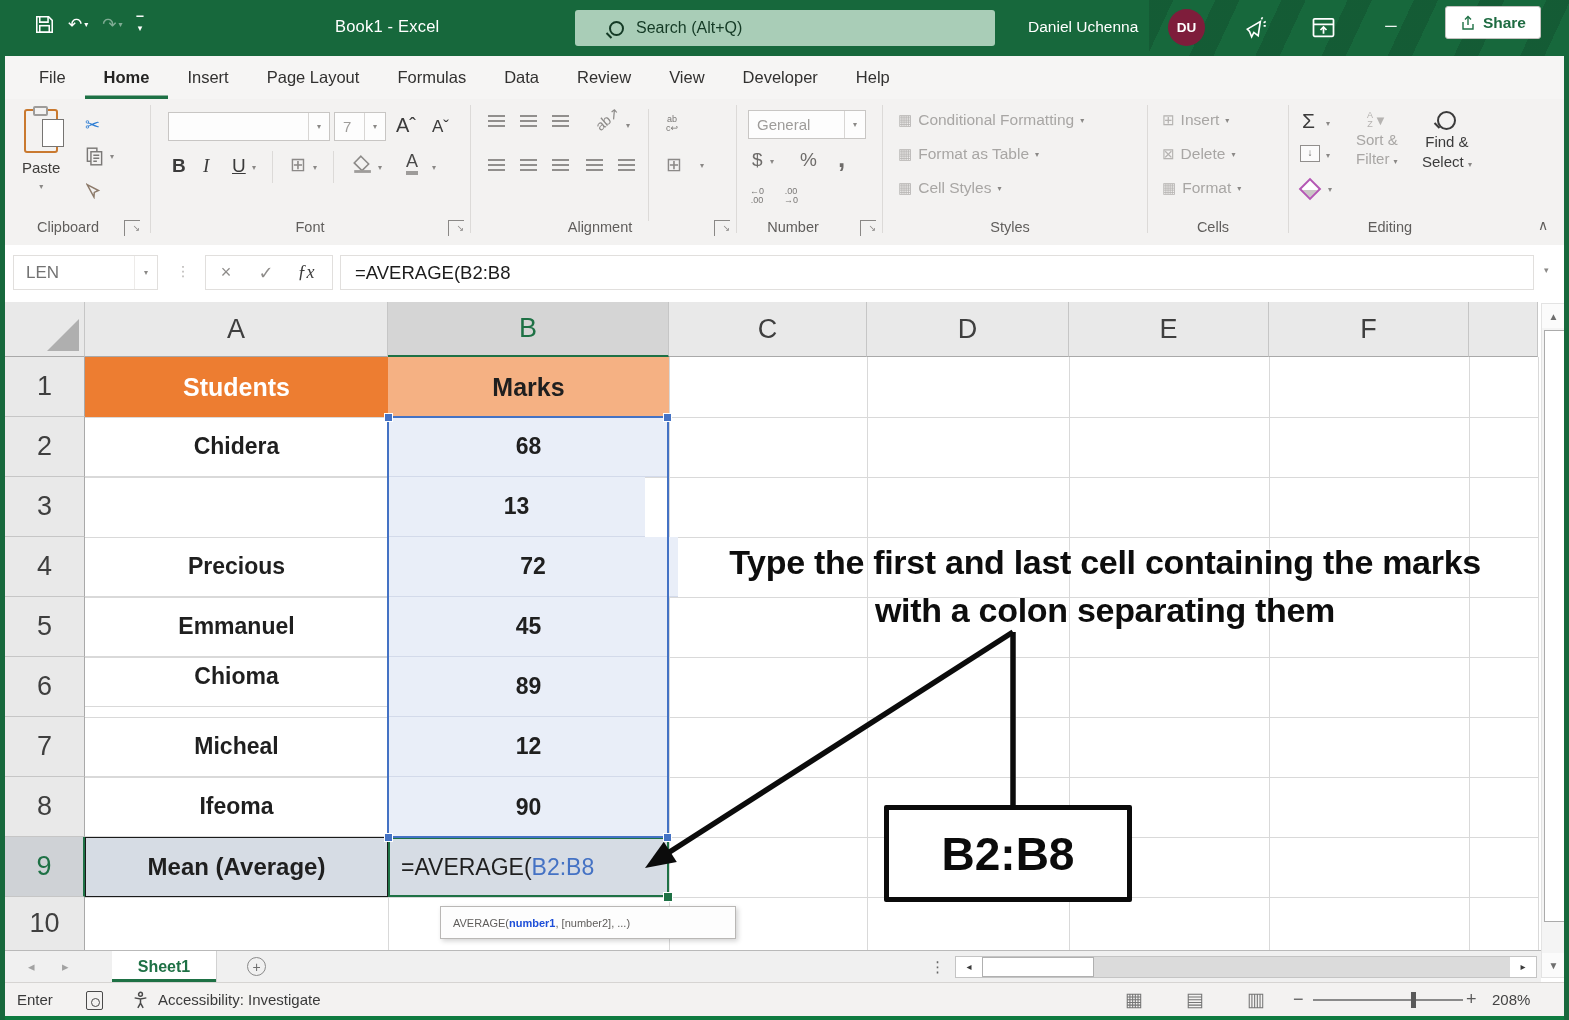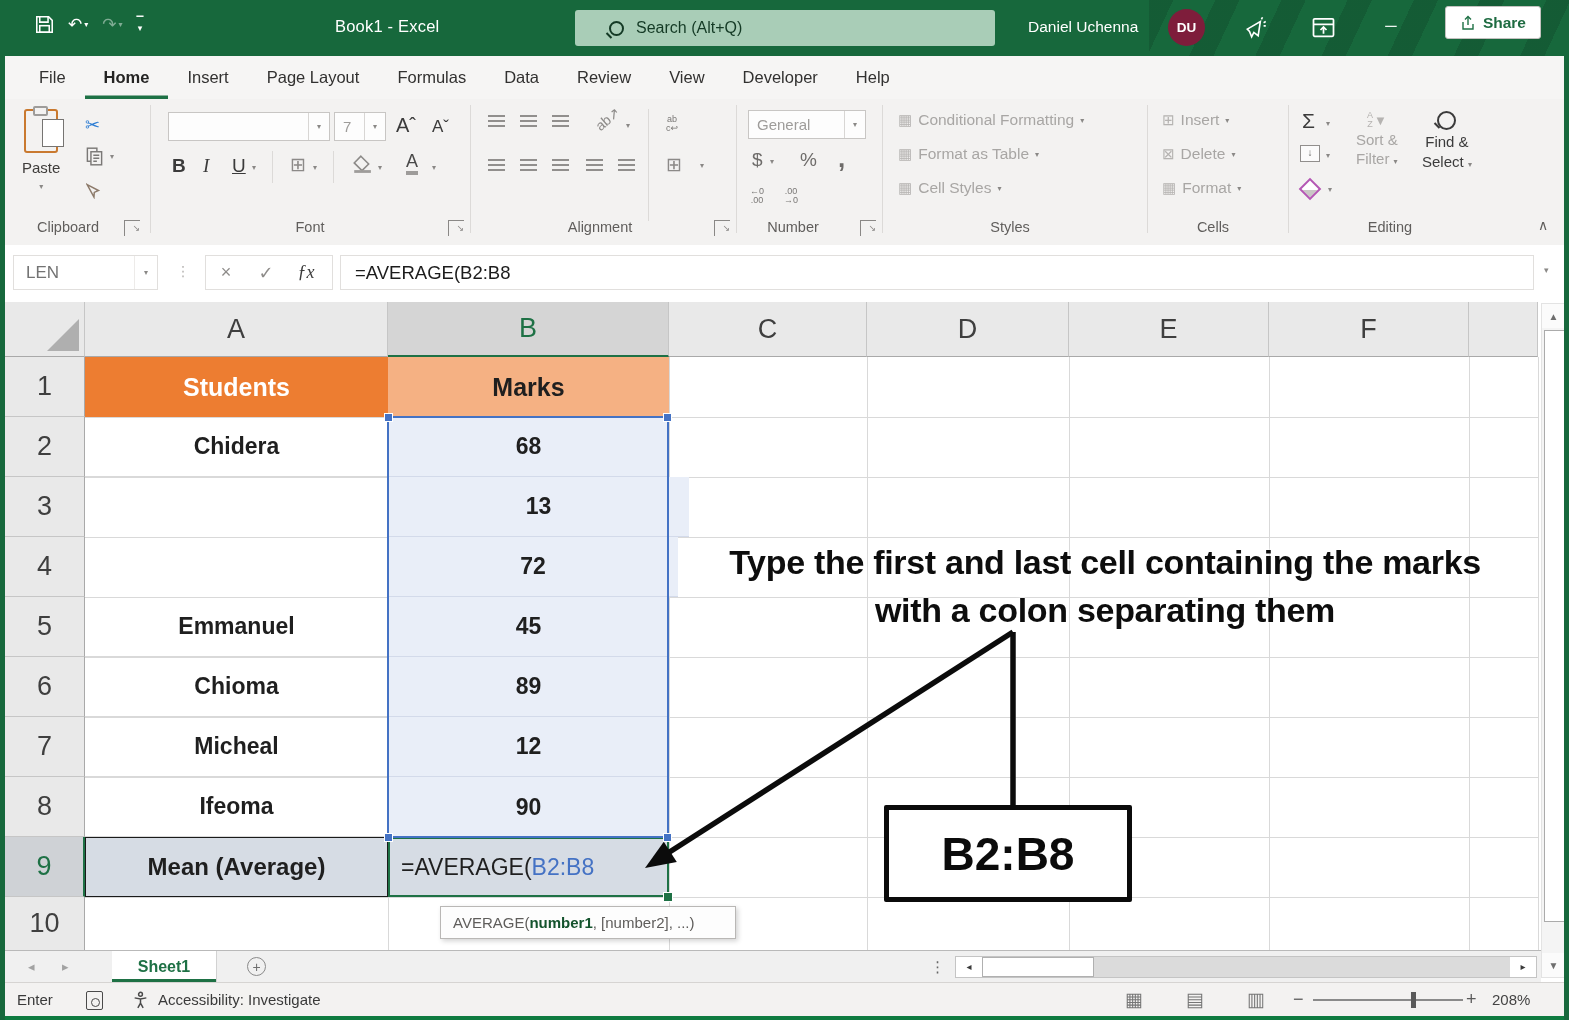--- a/index.html
+++ b/index.html
@@ -71,21 +71,21 @@
   .gl{position:absolute;background:#D9D9D9}
   .cell{position:absolute;box-sizing:border-box;display:flex;align-items:center;justify-content:center;font-size:23px;color:#1F1F1F;cursor:cell}
   .sel-rect{position:absolute;border:2px solid #4472C4;box-sizing:border-box;pointer-events:none}
   .bhandle{position:absolute;width:7px;height:7px;background:#4472C4;border:1px solid #fff;box-sizing:content-box}
   .ghandle{position:absolute;width:8px;height:8px;background:#1E7145;border:1px solid #fff}
   .ann-text{position:absolute;left:669px;top:236px;width:872px;text-align:center;font-size:34px;font-weight:800;color:#0D0D0D;
     line-height:48px;letter-spacing:-.3px;text-shadow:0 0 5px #fff,0 0 2px #fff;pointer-events:none}
   .callout{position:absolute;left:884px;top:503px;width:248px;height:97px;background:#fff;border:5.5px solid #0B0B0B;border-radius:2px;
     box-sizing:border-box;display:flex;align-items:center;justify-content:center;font-size:46px;font-weight:800;color:#0B0B0B}
   .tooltip{position:absolute;left:440px;top:604px;width:296px;height:33px;background:#FDFDFD;border:1px solid #B9B7B5;box-sizing:border-box;
-    box-shadow:2px 2px 5px rgba(0,0,0,.18);display:flex;align-items:center;padding-left:12px;font-size:15px;color:#5F5D5B}
+    box-shadow:2px 2px 5px rgba(0,0,0,.18);display:flex;align-items:center;padding-left:12px;font-size:11px;color:#5F5D5B}
   .vscroll{left:1541px;top:303px;width:25px;height:675px;background:#F4F4F4;border:1px solid #E3E3E3;box-sizing:border-box}
   .sarrow{position:absolute;width:100%;height:24px;background:#FBFBFB;color:#6E6E6E;font-size:10px;display:flex;align-items:center;justify-content:center;cursor:pointer}
   .vthumb{position:absolute;left:2px;width:19px;background:#FFFFFF;border:1px solid #ABABAB;cursor:grab}
   
   .sheetbar{left:0;top:950px;width:1541px;height:32px;background:#F0F0F0;border-top:1px solid #B9B9B9;box-sizing:border-box}
   .navarr{position:absolute;top:0;font-size:13px;color:#A2A2A2;line-height:31px;cursor:pointer}
   .sheettab{position:absolute;left:112px;top:0;width:104px;height:31px;background:#fff;border-right:1px solid #D2D2D2;
     box-shadow:inset 0 -3px 0 #1E7145;display:flex;align-items:center;justify-content:center;
     font-size:16px;font-weight:700;color:#1E7145;cursor:pointer}
   .addsheet{position:absolute;left:247px;top:6px;width:19px;height:19px;border:1.5px solid #8A8A8A;border-radius:50%;
@@ -384,27 +384,28 @@
   <div class="gl" style="left:1069px;top:55px;width:1px;height:593px"></div>
   <div class="gl" style="left:1269px;top:55px;width:1px;height:593px"></div>
   <div class="gl" style="left:1469px;top:55px;width:1px;height:593px"></div>
   <div class="gl" style="left:1538px;top:55px;width:1px;height:593px"></div>
   <div class="gl" style="left:388px;top:595px;width:1px;height:53px"></div>
 
   <div class="cell" style="left:85px;top:55px;width:303px;height:60px;background:#ED7D31;color:#fff;font-weight:700;font-size:25px">Students</div>
   <div class="cell" style="left:388px;top:55px;width:281px;height:60px;background:#F5B183;font-weight:700;font-size:25px">Marks</div>
 
   <div class="cell" style="left:85px;top:115px;width:303px;height:60px;border-bottom:1px solid #D9D9D9;font-weight:600">Chidera</div>
+  <div class="cell" style="left:85px;top:235px;width:303px;height:60px;border-bottom:1px solid #D9D9D9;font-weight:600">Precious</div>
   <div class="cell" style="left:85px;top:295px;width:303px;height:60px;border-bottom:1px solid #D9D9D9;font-weight:600">Emmanuel</div>
-  <div class="cell" style="left:85px;top:355px;width:303px;height:60px;border-bottom:1px solid #D9D9D9;font-weight:600">Chioma</div>
+  <div class="cell" style="left:85px;top:345px;width:303px;height:60px;border-bottom:1px solid #D9D9D9;font-weight:600">Chioma</div>
   <div class="cell" style="left:85px;top:415px;width:303px;height:60px;border-bottom:1px solid #D9D9D9;font-weight:600">Micheal</div>
   <div class="cell" style="left:85px;top:475px;width:303px;height:60px;border-bottom:1px solid #D9D9D9;font-weight:600">Ifeoma</div>
 
   <div class="cell" style="left:388px;top:115px;width:281px;height:60px;background:#E9EEF8;border-bottom:1px solid #D3DAEA;font-weight:700">68</div>
-  <div class="cell" style="left:388px;top:175px;width:301px;height:60px;background:#E9EEF8;border-bottom:1px solid #D3DAEA;font-weight:700">13</div>
+  <div class="cell" style="left:388px;top:175px;width:257px;height:60px;background:#E9EEF8;border-bottom:1px solid #D3DAEA;font-weight:700">13</div>
   <div class="cell" style="left:388px;top:235px;width:290px;height:60px;background:#E9EEF8;border-bottom:1px solid #D3DAEA;font-weight:700">72</div>
   <div class="cell" style="left:388px;top:295px;width:281px;height:60px;background:#E9EEF8;border-bottom:1px solid #D3DAEA;font-weight:700">45</div>
   <div class="cell" style="left:388px;top:355px;width:281px;height:60px;background:#E9EEF8;border-bottom:1px solid #D3DAEA;font-weight:700">89</div>
   <div class="cell" style="left:388px;top:415px;width:281px;height:60px;background:#E9EEF8;border-bottom:1px solid #D3DAEA;font-weight:700">12</div>
   <div class="cell" style="left:388px;top:475px;width:281px;height:60px;background:#E9EEF8;font-weight:700">90</div>
 
   <div class="cell" style="left:85px;top:535px;width:303px;height:60px;background:#D6DCE4;font-weight:700;font-size:24px;border:1.5px solid #1A1A1A">Mean (Average)</div>
   <div class="cell" style="left:388px;top:535px;width:281px;height:60px;background:#D6DCE4;border:2.5px solid #1E7145;justify-content:flex-start;padding-left:11px">
     <span>=AVERAGE(</span>
       <span style="color:#4472C4">B2:B8</span>
@@ -423,21 +424,21 @@
   </div>
   <svg class="abs" style="left:0;top:0;pointer-events:none" width="1566" height="648" viewBox="0 0 1566 648">
     <line x1="1013" y1="330" x2="1013" y2="505" stroke="#0B0B0B" stroke-width="5.5"></line>
     <line x1="1013" y1="330" x2="668" y2="551" stroke="#0B0B0B" stroke-width="5.5"></line>
     <polygon points="645,566 663.8,539.7 676.8,559.9" fill="#0B0B0B"></polygon>
   </svg>
   <div class="callout">B2:B8</div>
 
   <div class="tooltip">
     <span>AVERAGE(</span>
-      <b style="color:#14532d">number1</b>
+      <b style="color:#1d4ed8">number1</b>
       <span>, [number2], ...)</span>
   </div>
 </div>
 
 <div class="abs vscroll">
   <span class="sarrow" style="top:0">▲</span>
   <span class="vthumb" style="top:26px;height:590px"></span>
   <span class="sarrow" style="bottom:0">▼</span>
 </div>
 

